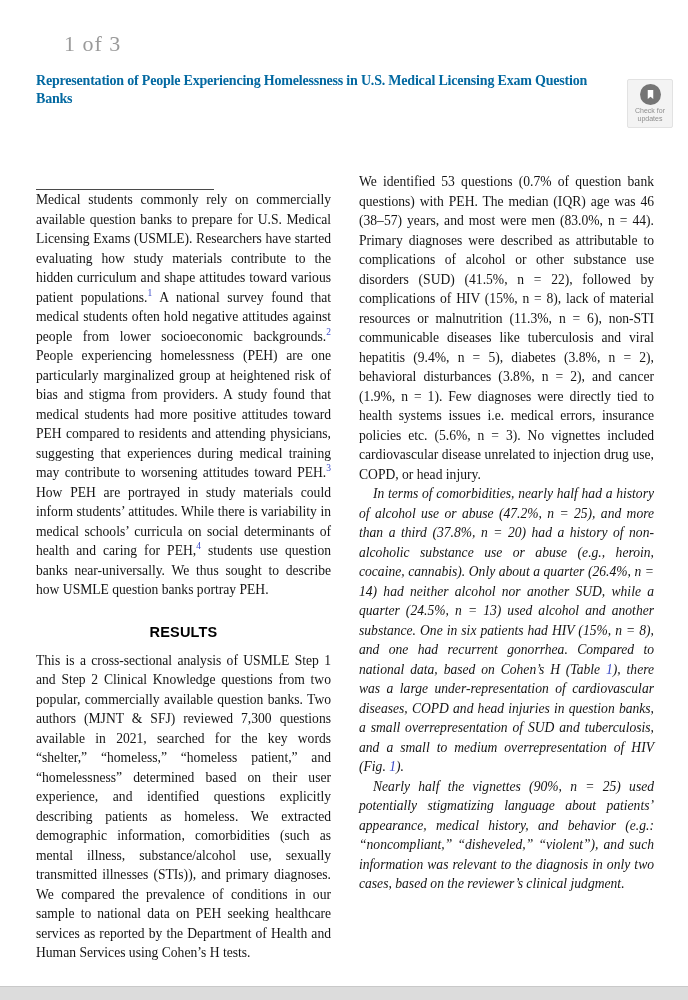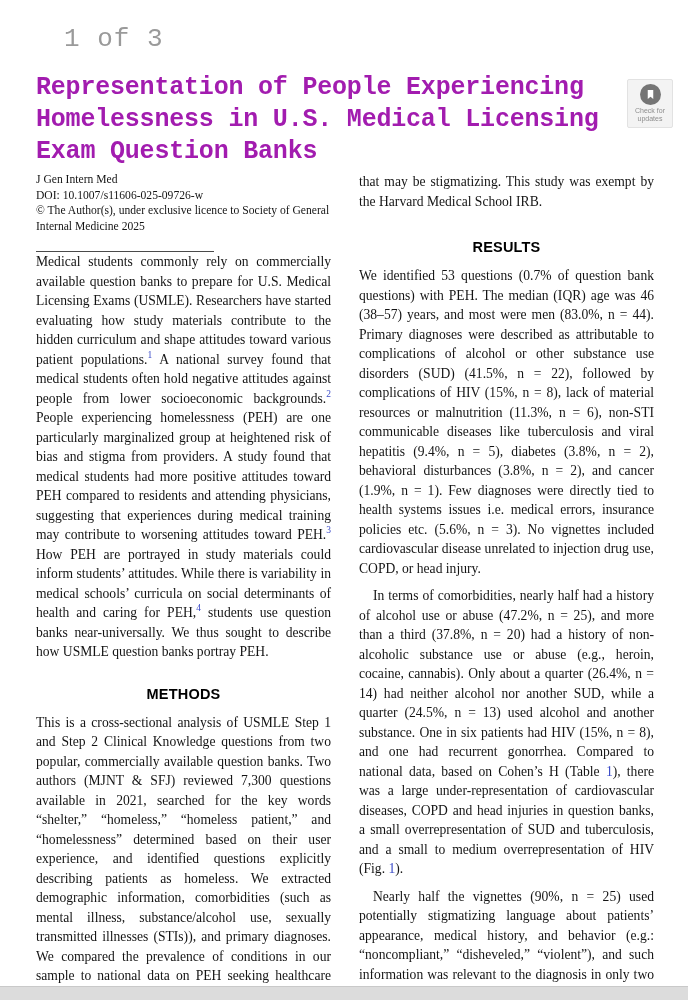--- a/index.html
+++ b/index.html
@@ -3,28 +3,28 @@
 <meta charset="utf-8">
 <style>
   :root { --link:#3b4bc8; --ink:#141414; --gray:#9a9a9a; }
   html,body { margin:0; padding:0; }
   body {
     width:688px; height:1000px; position:relative; overflow:hidden;
     background:#ffffff; color:var(--ink);
     font-family:"Liberation Serif", serif;
   }
   .page-indicator {
-    position:absolute; left:64px; top:24px;
-    font-family:Liberation Mono, monospace;
-    font-size:26px; color:var(--gray); letter-spacing:1px;
+    position:absolute; left:64px; top:31px;
+    font-family:Liberation Serif, serif;
+    font-size:22px; color:var(--gray); letter-spacing:1px;
   }
   .paper-title {
     position:absolute; left:36px; top:72px; width:578px;
-    font-family:Liberation Mono, monospace; font-weight:bold;
-    font-size:25px; line-height:1.28; color:#a21caf; letter-spacing:-0.2px;
+    font-family:Liberation Serif, serif; font-weight:bold;
+    font-size:14px; line-height:1.28; color:#0369a1; letter-spacing:-0.2px;
   }
   .badge {
     position:absolute; left:627px; top:79px; width:46px; height:49px;
     background:#f3f3f3; border:1px solid #e2e2e2; border-radius:2px;
     display:flex; flex-direction:column; align-items:center; padding-top:4px;
     box-sizing:border-box; cursor:pointer;
   }
   .badge-circle {
     width:21px; height:21px; border-radius:50%; background:#757575;
     display:flex; align-items:center; justify-content:center;
@@ -44,21 +44,21 @@
   h2.section {
     font-family:"Liberation Sans", sans-serif; font-weight:bold;
     font-size:14.5px; letter-spacing:0.2px; text-align:center; color:#000;
     margin:24px 0 11px 0;
   }
   h2.first-right { margin-top:28px; }
   p.body {
     font-size:13.6px; line-height:19.5px; text-align:justify;
     margin:0; color:var(--ink);
   }
-  p.indent { text-indent:14px; margin-top:8px; }
+  p.indent { text-indent:14px; margin-top:0;font-style:italic; }
   sup.sup, span.link { color:var(--link); }
   sup.sup { font-size:9.5px; line-height:0; }
   span.i { }
   .page-edge {
     position:absolute; left:0; bottom:0; width:688px; height:13px;
     background:#dcdcdc; border-top:1px solid #c9c9c9;
   }
 </style>
 </head>
 <body>
@@ -75,39 +75,32 @@
   </div>
   <div class="badge-text">
     <div>Check for</div>
     <div>updates</div>
   </div>
 </div>
 
 <div class="columns">
 
   <div class="col">
-    <div class="journal-block">
-      <div>J Gen Intern Med</div>
-      <div>DOI: 10.1007/s11606-025-09726-w</div>
-      <div>© The Author(s), under exclusive licence to Society of General Internal Medicine 2025</div>
-    </div>
 
     <hr class="thin-rule">
 
     <p class="body"><span>Medical students commonly rely on commercially available question banks to prepare for U.S. Medical Licensing Exams (USMLE). Researchers have started evaluating how study materials contribute to the hidden curriculum and shape attitudes toward various patient populations.</span><sup class="sup">1</sup><span> A national survey found that medical students often hold negative attitudes against people from lower socioeconomic backgrounds.</span><sup class="sup">2</sup><span> People experiencing homelessness (PEH) are one particularly marginalized group at heightened risk of bias and stigma from providers. A study found that medical students had more positive attitudes toward PEH compared to residents and attending physicians, suggesting that experiences during medical training may contribute to worsening attitudes toward PEH.</span><sup class="sup">3</sup><span> How PEH are portrayed in study materials could inform students’ attitudes. While there is variability in medical schools’ curricula on social determinants of health and caring for PEH,</span><sup class="sup">4</sup><span> students use question banks near-universally. We thus sought to describe how USMLE question banks portray PEH.</span></p>
 
-    <h2 class="section">METHODS</h2>
+    <h2 class="section">RESULTS</h2>
     <p class="body"><span>This is a cross-sectional analysis of USMLE Step 1 and Step 2 Clinical Knowledge questions from two popular, commercially available question banks. Two authors (MJNT &amp; SFJ) reviewed 7,300 questions available in 2021, searched for the key words </span><span class="i">“shelter,” “homeless,” “homeless patient,” and “homelessness”</span><span> determined based on their user experience, and identified questions explicitly describing patients as homeless. We extracted demographic information, comorbidities (such as mental illness, substance/alcohol use, sexually transmitted illnesses (STIs)), and primary diagnoses. We compared the prevalence of conditions in our sample to national data on PEH seeking healthcare services as reported by the Department of Health and Human Services using Cohen’s H tests.</span></p>
 
   </div>
 
   <div class="col">
-    <p class="body">that may be stigmatizing. This study was exempt by the Harvard Medical School IRB.</p>
 
-    <h2 class="section first-right">RESULTS</h2>
     <p class="body"><span>We identified 53 questions (0.7% of question bank questions) with PEH. The median (IQR) age was 46 (38–57) years, and most were men (83.0%, n = 44). Primary diagnoses were described as attributable to complications of alcohol or other substance use disorders (SUD) (41.5%, n = 22), followed by complications of HIV (15%, n = 8), lack of material resources or malnutrition (11.3%, n = 6), non-STI communicable diseases like tuberculosis and viral hepatitis (9.4%, n = 5), diabetes (3.8%, n = 2), behavioral disturbances (3.8%, n = 2), and cancer (1.9%, n = 1). Few diagnoses were directly tied to health systems issues i.e. medical errors, insurance policies etc. (5.6%, n = 3). No vignettes included cardiovascular disease unrelated to injection drug use, COPD, or head injury.</span></p>
     <p class="body indent"><span>In terms of comorbidities, nearly half had a history of alcohol use or abuse (47.2%, n = 25), and more than a third (37.8%, n = 20) had a history of non-alcoholic substance use or abuse (e.g., heroin, cocaine, cannabis). Only about a quarter (26.4%, n = 14) had neither alcohol nor another SUD, while a quarter (24.5%, n = 13) used alcohol and another substance. One in six patients had HIV (15%, n = 8), and one had recurrent gonorrhea. Compared to national data, based on Cohen’s H (Table </span><span class="link">1</span><span>), there was a large under-representation of cardiovascular diseases, COPD and head injuries in question banks, a small overrepresentation of SUD and tuberculosis, and a small to medium overrepresentation of HIV (Fig. </span><span class="link">1</span><span>).</span></p>
     <p class="body indent"><span>Nearly half the vignettes (90%, n = 25) used potentially stigmatizing language about patients’ appearance, medical history, and behavior (e.g.: “noncompliant,” “disheveled,” “violent”), and such information was relevant to the diagnosis in only two cases, based on the reviewer’s clinical judgment.</span></p>
 
   </div>
 
 </div>
 
 <div class="page-edge"></div>
 

